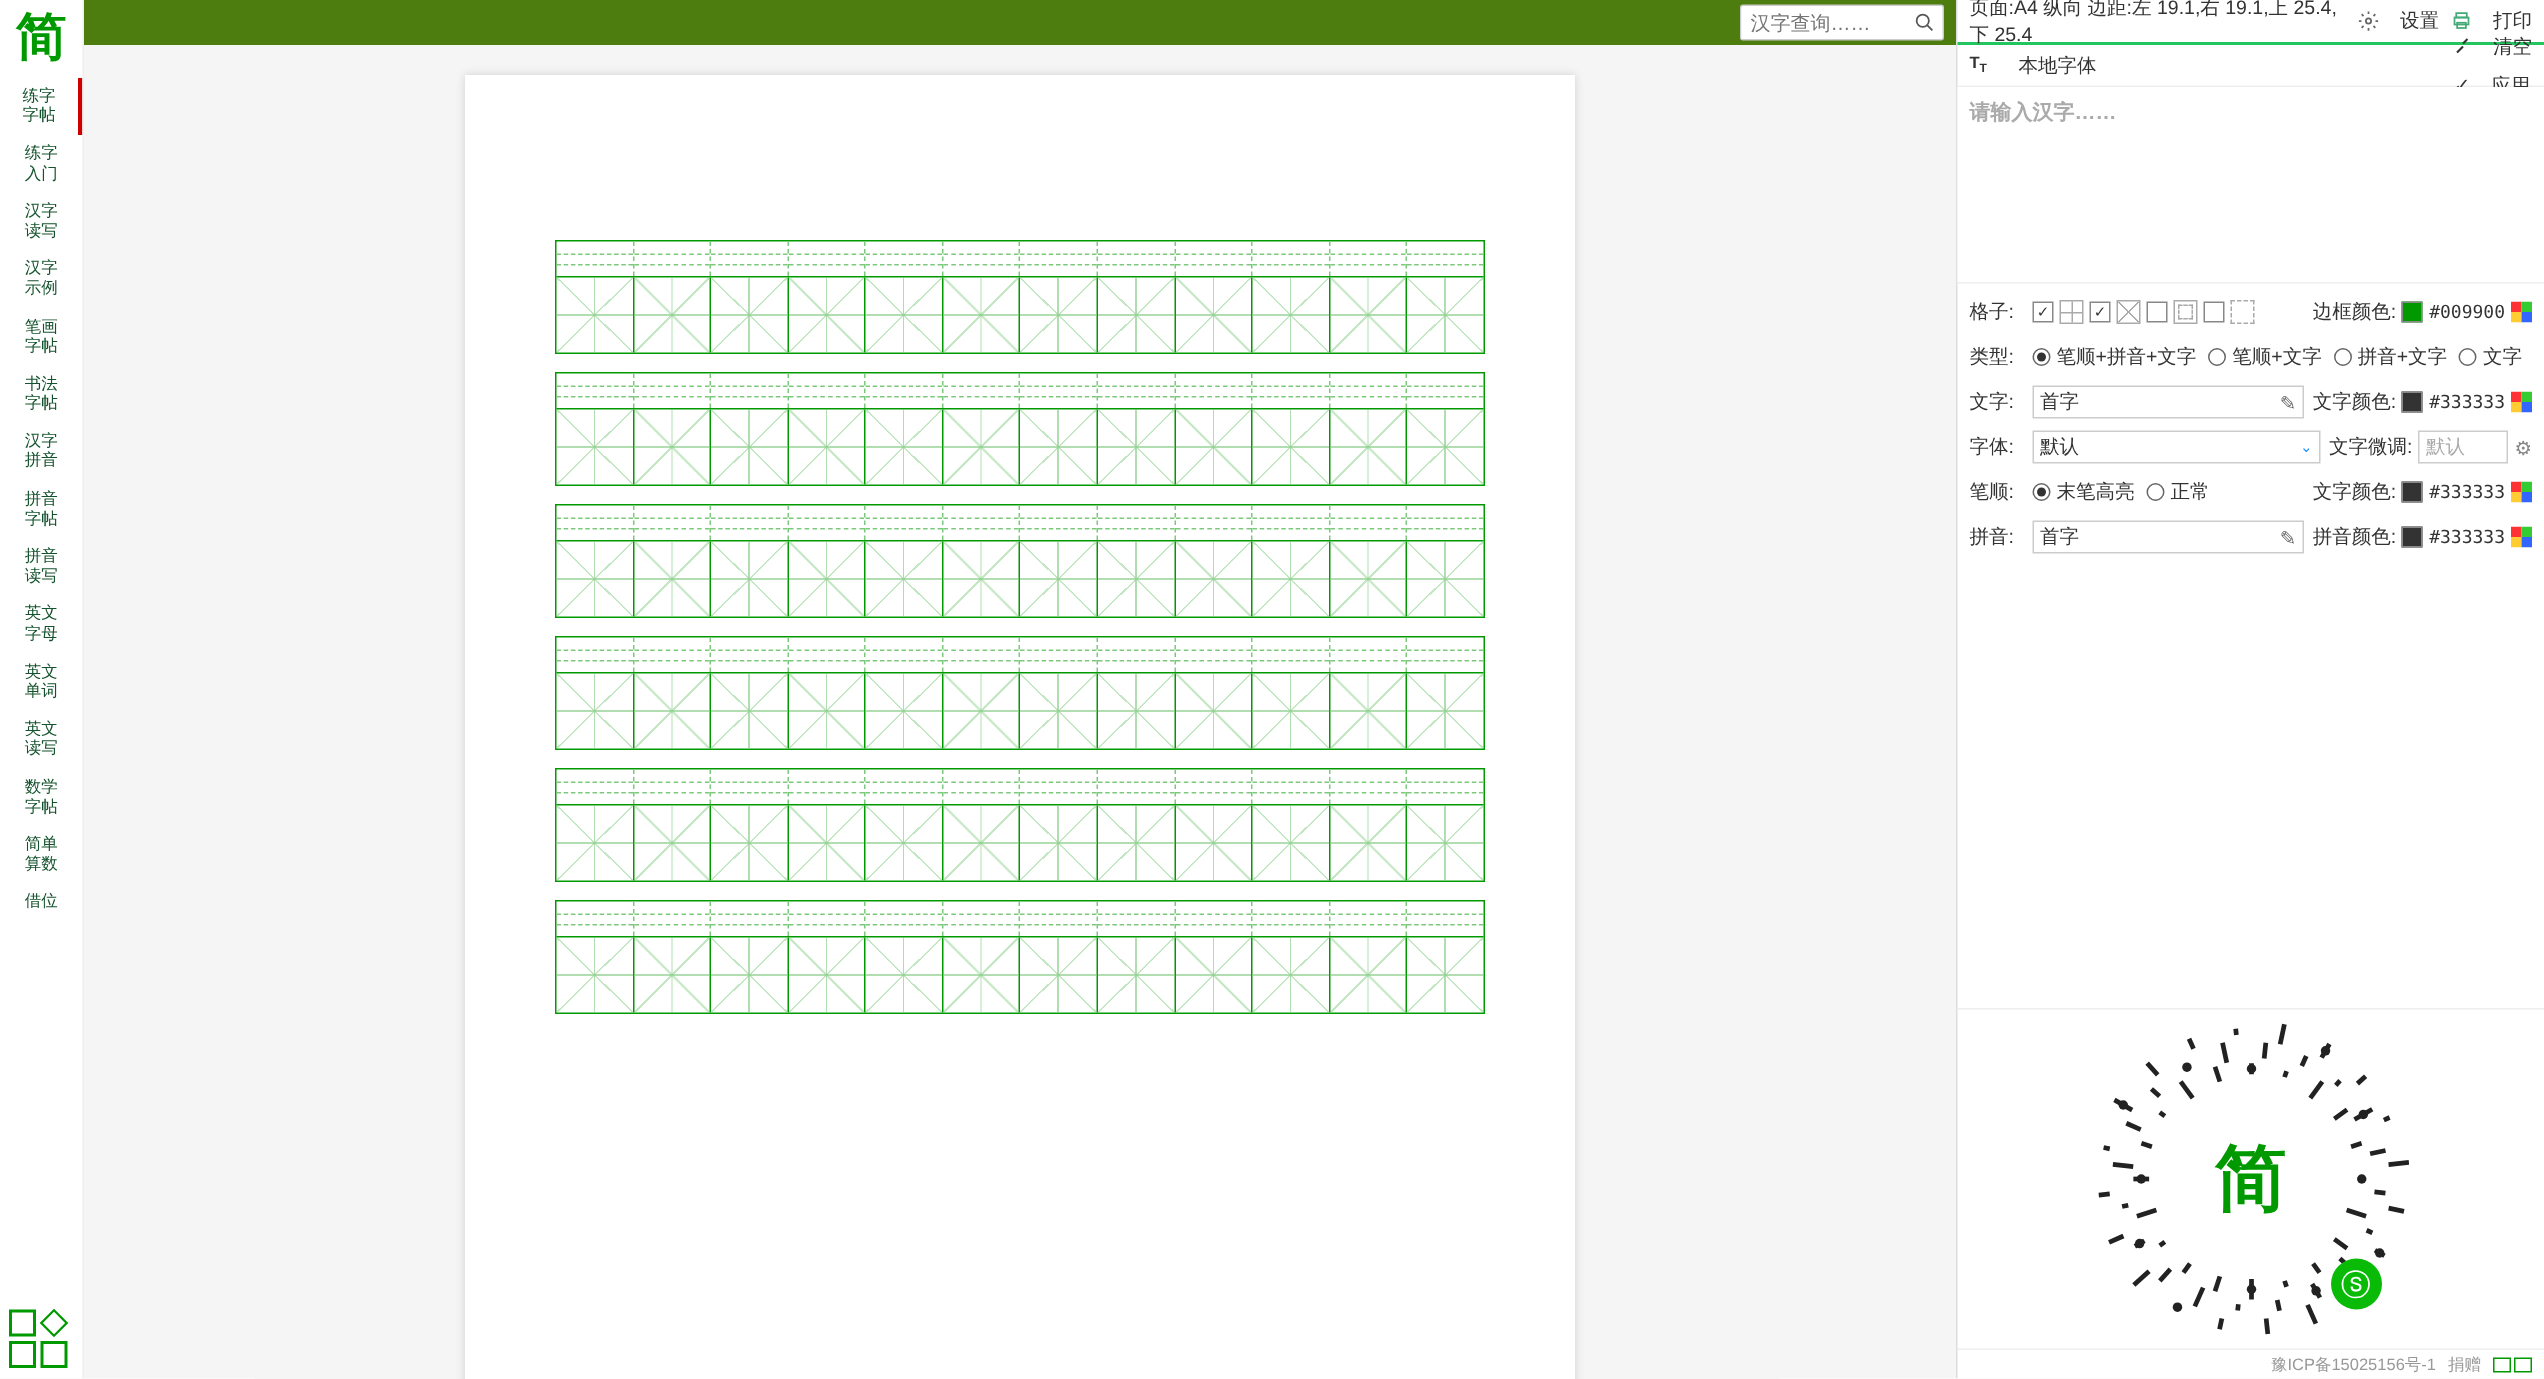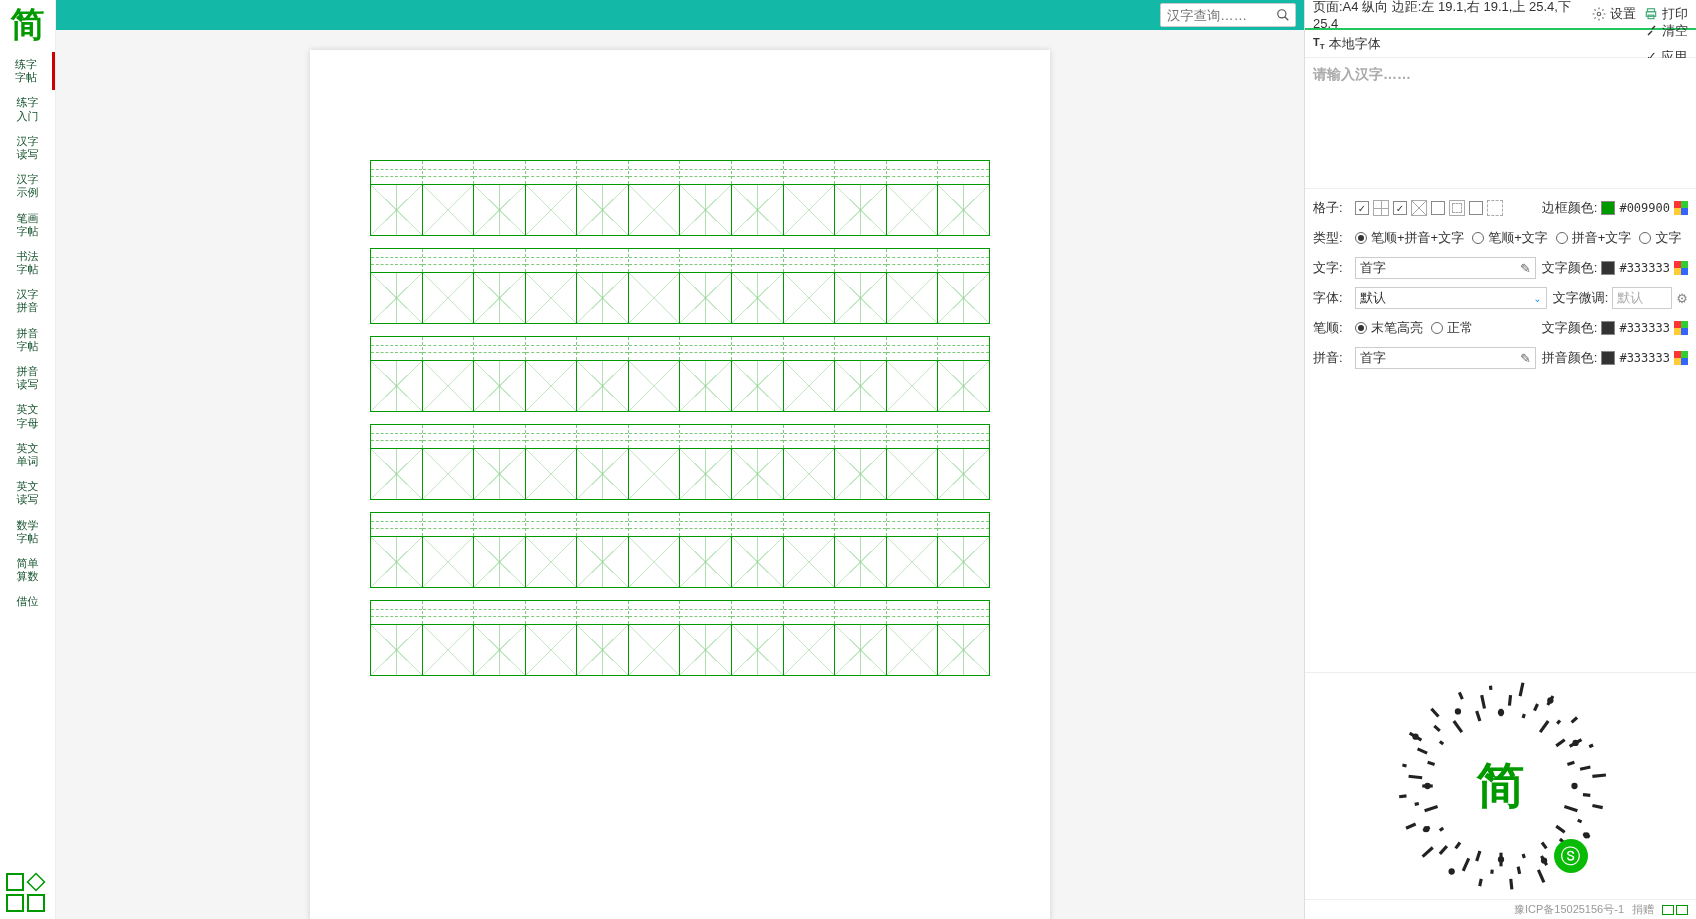--- a/index.html
+++ b/index.html
@@ -12,21 +12,21 @@
 .nav { flex: 1; overflow: hidden; }
 .nav-item { display: block; text-align: center; color: #14532d; font-size: 11px; line-height: 1.2; padding: 6px 3px; cursor: pointer; }
 .nav-item.active { border-right: 3px solid #c00; }
 .sidebar-bottom { padding: 4px 6px; }
 .shapes { display: flex; gap: 3px; margin-bottom: 3px; }
 .shape { width: 18px; height: 18px; border: 2px solid #009900; }
 .shape.diamond { transform: rotate(45deg) scale(0.75); }
 
 
 .main { flex: 1; display: flex; flex-direction: column; background: #f5f5f5; position: relative; }
-.topbar { height: 30px; background: #14b8a6; display: flex; align-items: center; justify-content: flex-end; padding: 0 8px; }
+.topbar { height: 30px; background: #4d7c0f; display: flex; align-items: center; justify-content: flex-end; padding: 0 8px; }
 .search-box { display: flex; align-items: center; border: 1px solid #ccc; border-radius: 2px; background: #fff; }
 .search-input { border: none; outline: none; padding: 3px 6px; width: 110px; color: #555; }
 .search-btn { width: 24px; height: 22px; display: flex; align-items: center; justify-content: center; cursor: pointer; }
 .scroll-area { flex: 1; overflow: auto; display: flex; justify-content: center; padding: 20px 0; }
 .scroll-area::-webkit-scrollbar { width: 14px; }
 .scroll-area::-webkit-scrollbar-track { background: #f0f0f0; }
 .scroll-area::-webkit-scrollbar-thumb { background: #c0c0c0; border-radius: 7px; }
 .page { width: 740px; background: #fff; box-shadow: 0 0 6px rgba(0,0,0,0.15); padding: 110px 60px; min-height: 1046px; }
 .grid-block { border: 1px solid #009900; margin-bottom: 12px; }
 .pinyin-row { height: 24px; display: flex; border-bottom: 1px solid #009900; }
@@ -46,23 +46,23 @@
 .char-cell::after { content: ""; position: absolute; inset: 0; background:
   linear-gradient(to top right, transparent calc(50% - 0.5px), #7cc97c calc(50% - 0.5px), #7cc97c calc(50% + 0.5px), transparent calc(50% + 0.5px)),
   linear-gradient(to top left, transparent calc(50% - 0.5px), #7cc97c calc(50% - 0.5px), #7cc97c calc(50% + 0.5px), transparent calc(50% + 0.5px));
   opacity: 0.45;
 }
 
 
 .panel { width: 392px; background: #fff; border-left: 1px solid #ddd; display: flex; flex-direction: column; font-size: 13px; }
 .panel-top { height: 30px; display: flex; align-items: center; padding: 0 8px; border-bottom: 2px solid #22c55e; gap: 8px; }
 .page-info { flex: 1; color: #333; font-size: 13px; }
-.icon-btn { display: flex; align-items: center; gap: 4px; cursor: pointer; color: #333; }
+.icon-btn { display: flex; align-items: center; gap: 14px; cursor: pointer; color: #333; }
 .panel-sub { height: 28px; display: flex; align-items: center; padding: 0 8px; border-bottom: 1px solid #eee; }
-.panel-sub .left { flex: 1; display: flex; align-items: center; gap: 4px; }
+.panel-sub .left { flex: 1; display: flex; align-items: center; gap: 21px; }
 .panel-sub .right { display: flex; gap: 8px; flex-direction: column; }
 .textarea { width: 100%; height: 130px; border: none; resize: none; outline: none; padding: 8px; font-size: 14px; color: #333; font-family: inherit; font-weight: bold; }
 .textarea::placeholder { color: #aaa; }
 .controls { border-top: 1px solid #eee; padding: 4px 8px; }
 .ctrl-row { display: flex; align-items: center; height: 30px; gap: 6px; }
 .ctrl-label { width: 36px; color: #333; }
 .slider-track { flex: 1; height: 4px; background: #ddd; border-radius: 2px; position: relative; cursor: pointer; }
 .slider-fill { position: absolute; left: 0; top: 0; bottom: 0; background: #1890ff; border-radius: 2px; }
 .slider-thumb { position: absolute; top: 50%; width: 14px; height: 14px; background: #1890ff; border: 2px solid #1890ff; border-radius: 50%; transform: translate(-50%, -50%); }
 .slider-val { width: 24px; text-align: right; }

